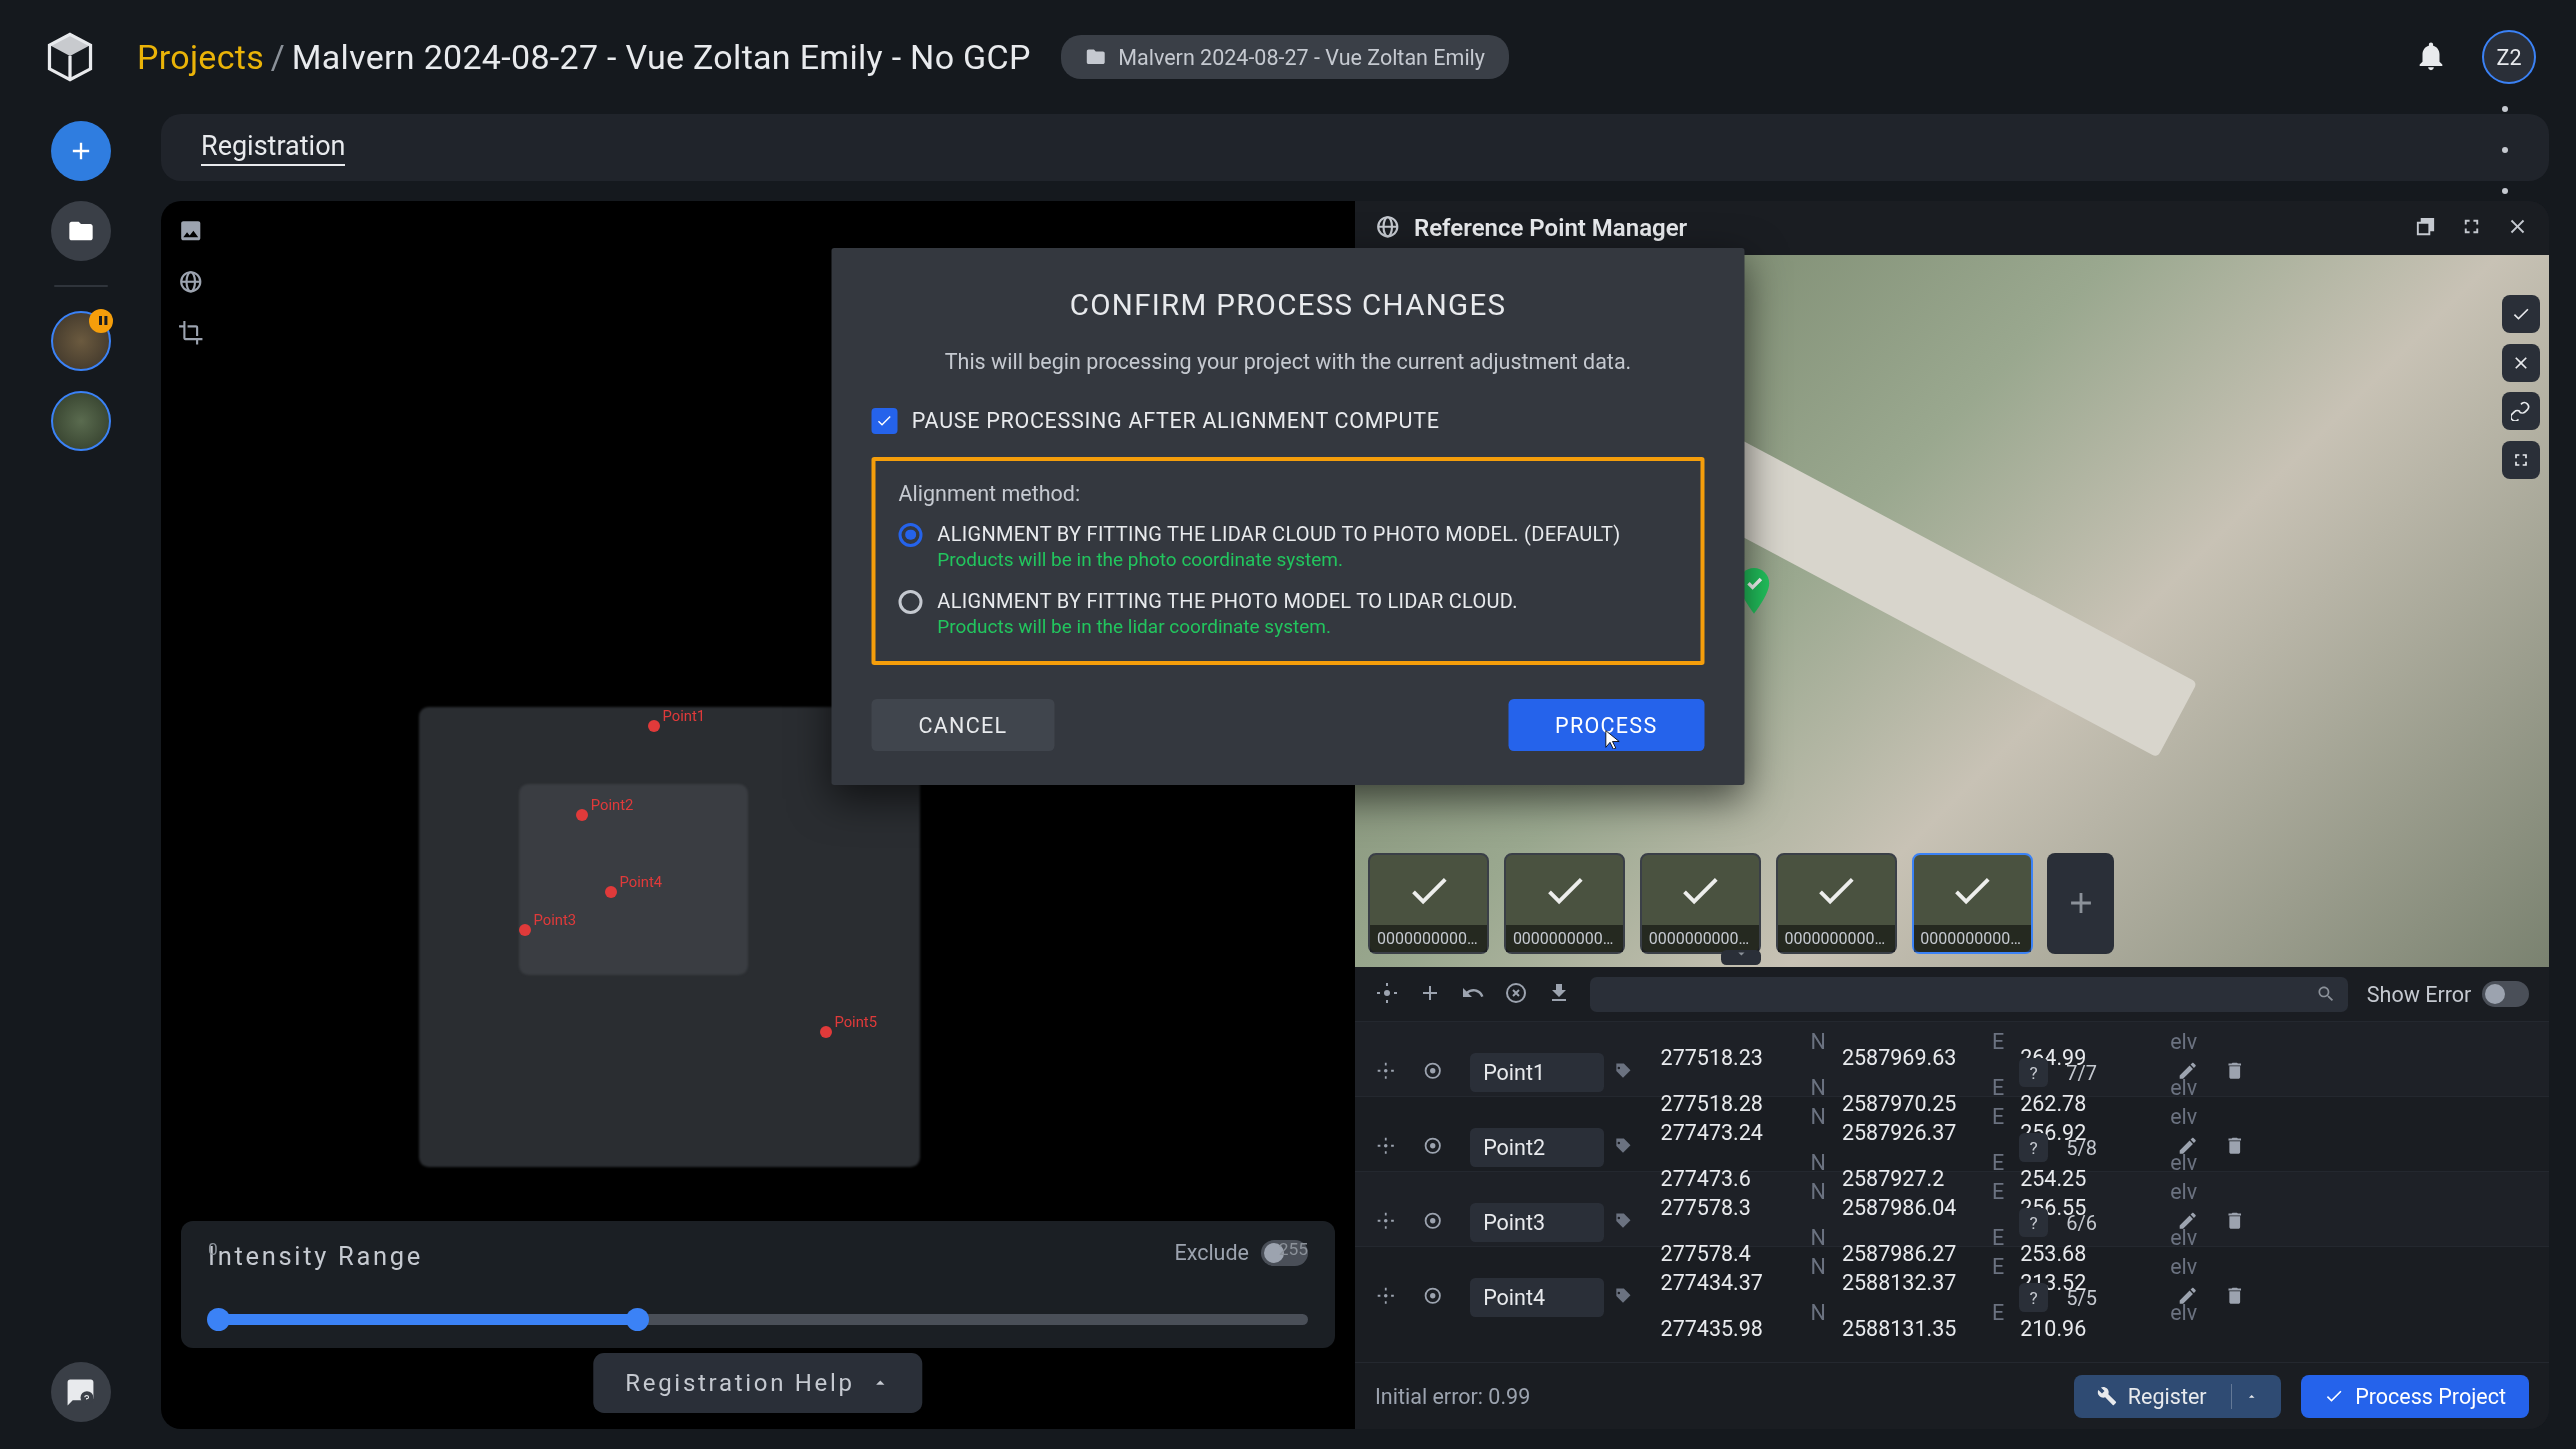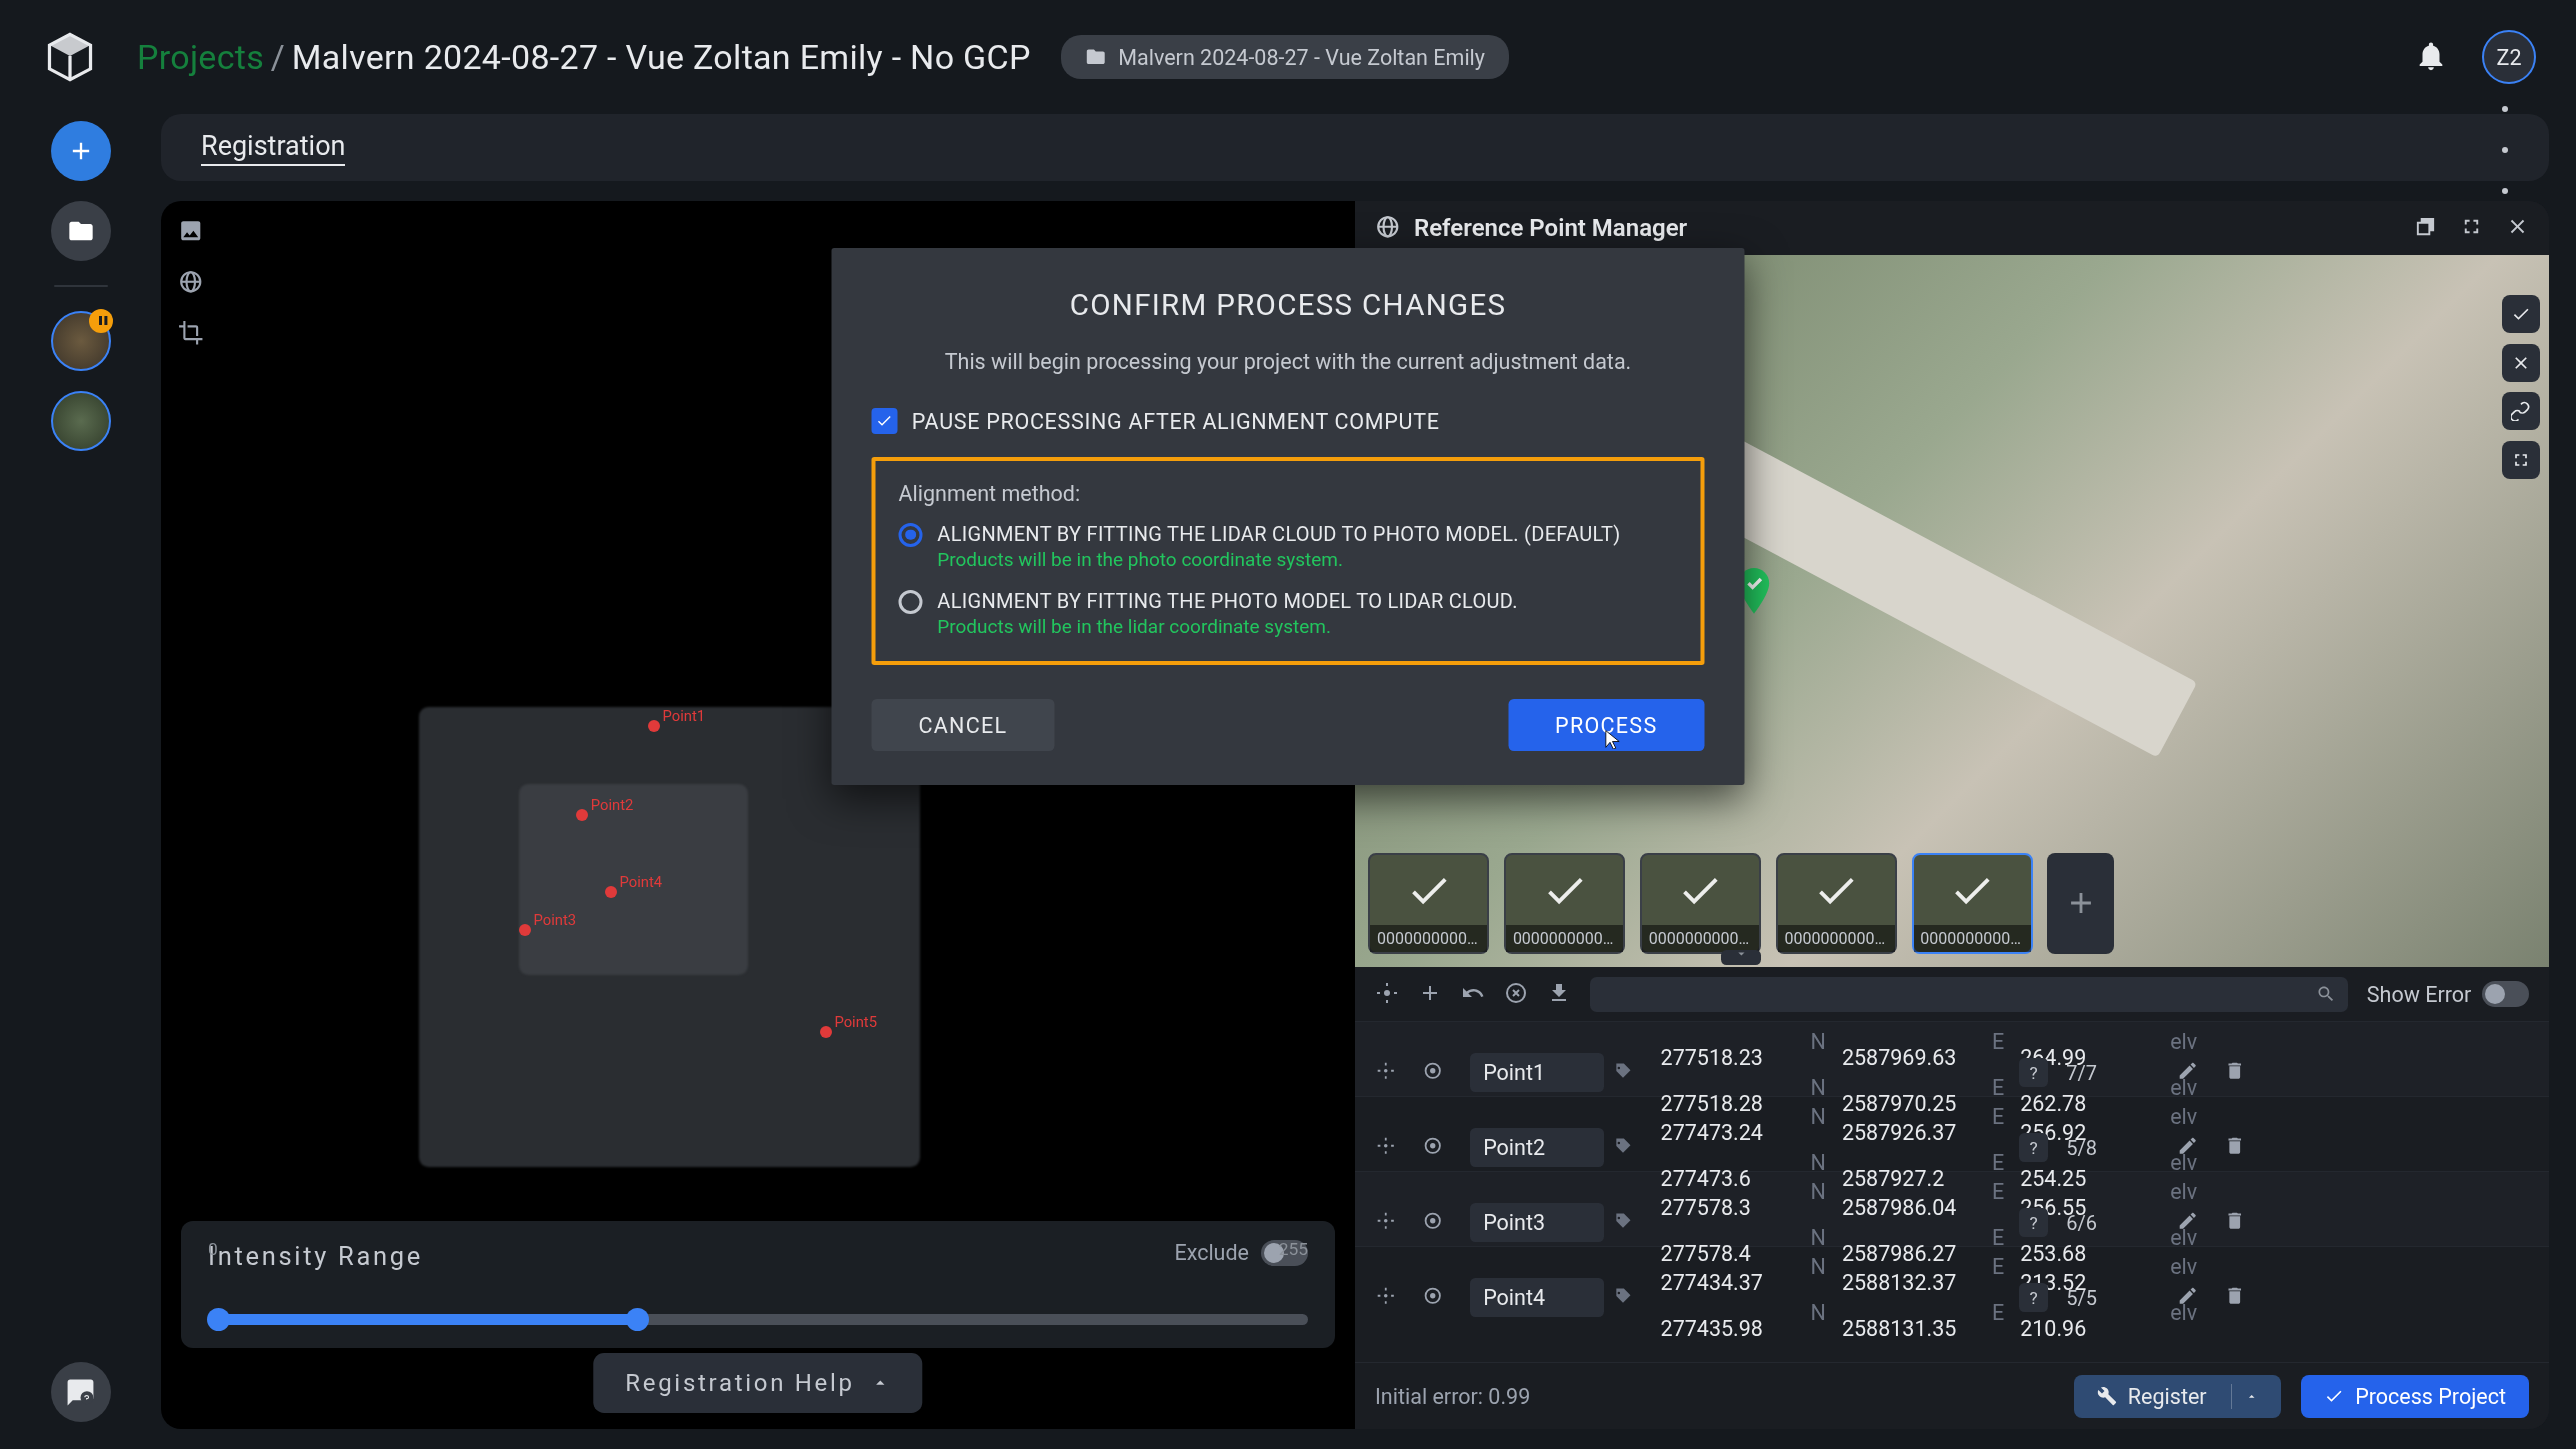--- a/index.html
+++ b/index.html
@@ -15,21 +15,21 @@
   position: absolute; top: 0; left: 0; right: 0; height: 114px;
   display: flex; align-items: center; padding: 0 40px 0 40px;
 }
 .logo-icon {
   width: 60px; height: 60px;
   display: flex; align-items: center; justify-content: center;
   margin-right: 37px;
 }
 .logo-icon svg { width: 54px; height: 54px; }
 .breadcrumb { display: flex; align-items: center; font-size: 34px; letter-spacing: 0.3px; }
-.breadcrumb .proj-link { color: #15803d; text-align: center; }
+.breadcrumb .proj-link { color: #eab308; text-align: center; }
 .breadcrumb .sep { color: #8b9199; margin: 0 6.7px; }
 .breadcrumb .current { color: #e8eaed; }
 .folder-chip {
   margin-left: 30px;
   background: #3a3f47; border-radius: 20px;
   padding: 9.4px 24px; display: flex; align-items: center;
   font-size: 21.5px; color: #c5c9d0;
 }
 .folder-chip svg { width: 21.5px; height: 21.5px; margin-right: 12px; fill: #c5c9d0; }
 .top-right { margin-left: auto; display: flex; align-items: center; gap: 34px; }
@@ -239,21 +239,21 @@
 .btn svg { width: 20px; height: 20px; fill: currentColor; }
 
 .modal {
   position: absolute; left: 50%; top: 248px; transform: translateX(-50%);
   width: 913px; background: #34383f; border-radius: 2.7px;
   padding: 40px 40px 34px 40px; z-index: 100;
   box-shadow: 0 13.4px 40px rgba(0,0,0,0.6);
 }
 .modal-title { text-align: center; font-size: 29.5px; letter-spacing: 1.3px; margin-bottom: 27px; }
 .modal-desc { text-align: center; font-size: 21.5px; color: #c5c9d0; margin-bottom: 34px; }
-.modal-check-row { display: flex; align-items: flex-end; gap: 14.8px; margin-bottom: 23px; }
+.modal-check-row { display: flex; align-items: flex-start; gap: 14.8px; margin-bottom: 23px; }
 .checkbox {
   width: 25.5px; height: 25.5px; border-radius: 4px;
   background: #2563eb; display: flex; align-items: center; justify-content: center;
 }
 .checkbox svg { width: 17.4px; height: 17.4px; fill: #fff; }
 .modal-check-row .lbl { font-size: 21.5px; letter-spacing: 0.7px; }
 .align-box {
   border: 4px solid #f59e0b; border-radius: 2.7px;
   padding: 20px 23px 23px 23px;
 }

